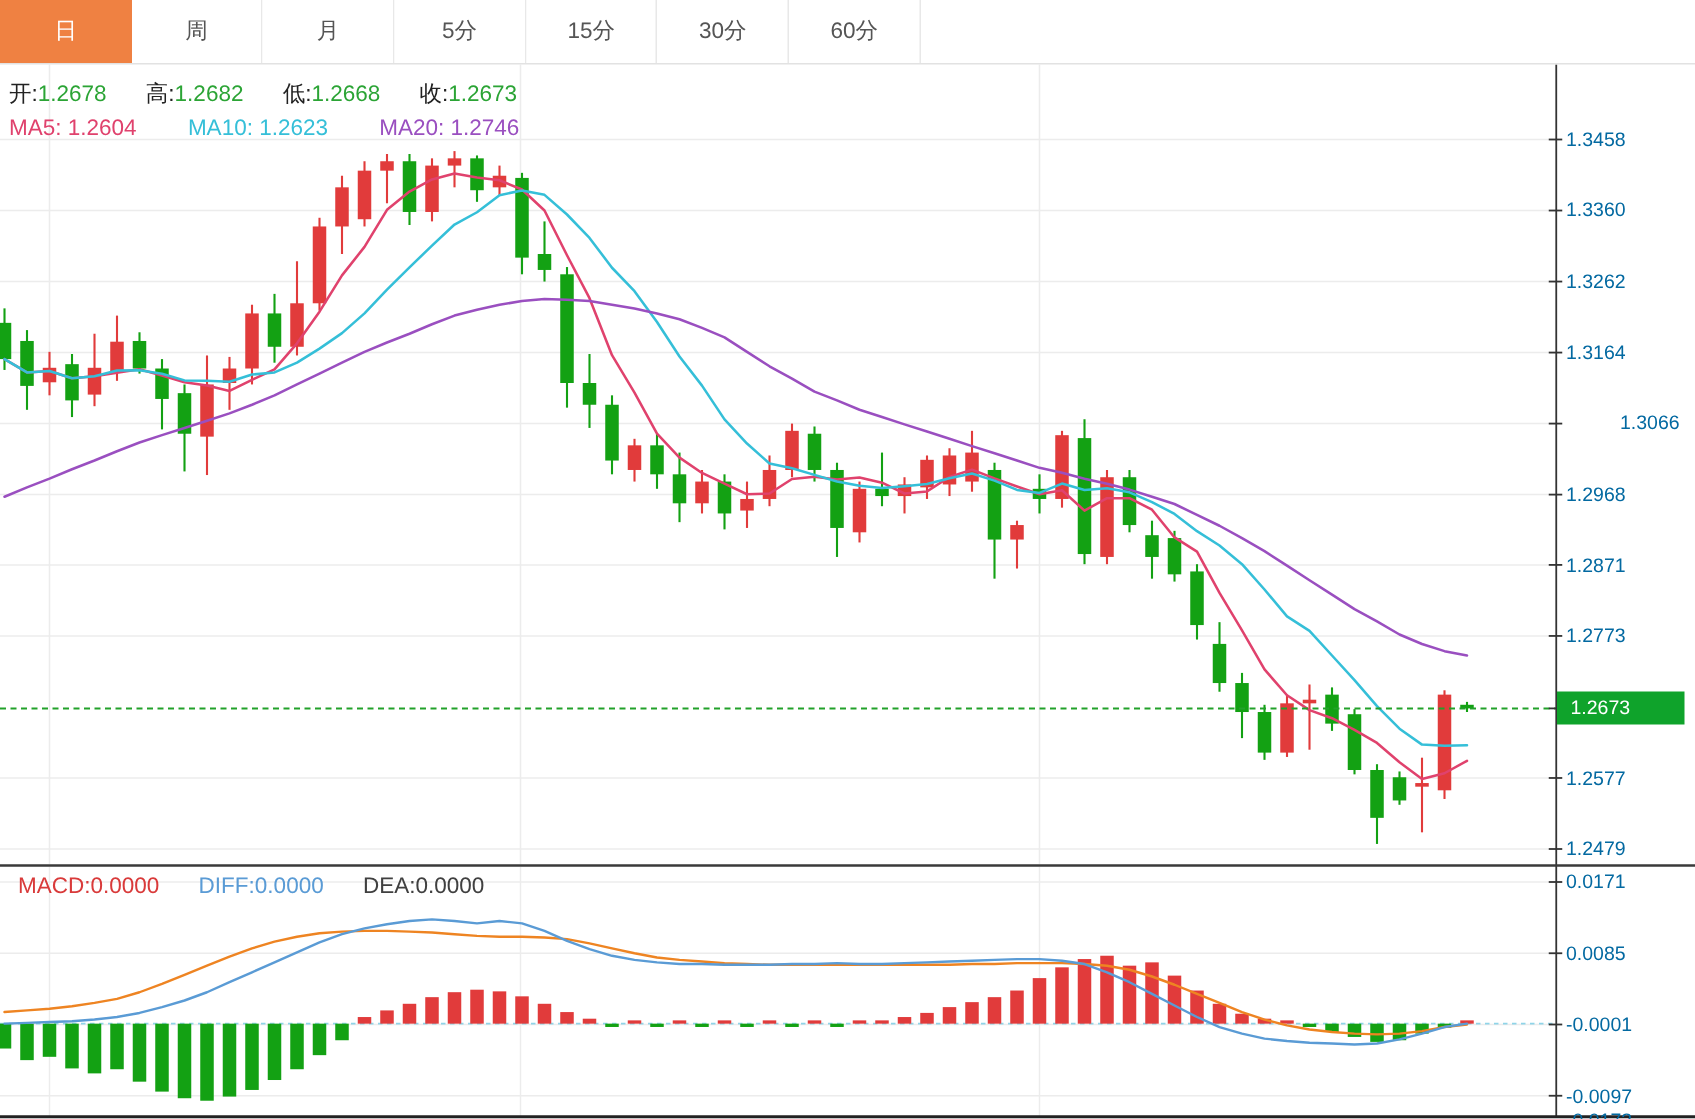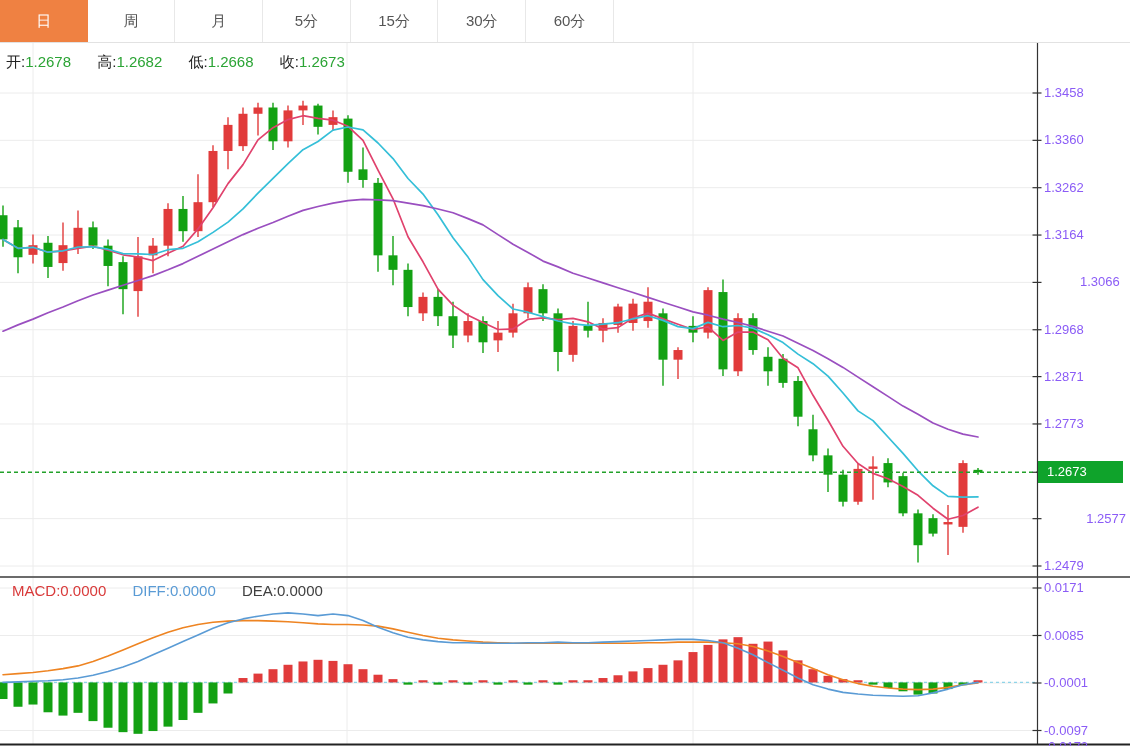--- a/index.html
+++ b/index.html
@@ -13,21 +13,21 @@
   .tab.active{background:#ef8142;color:#fff;border-right:none;}
   
   .quote-bar{position:absolute;left:6px;top:53px;font-size:15px;color:#222;white-space:nowrap;}
   .quote-bar .pair{margin-right:22px;}
   .quote-bar .lbl{color:#222;}
   .ma-bar{position:absolute;left:6px;top:77px;font-size:15px;white-space:nowrap;}
   .ma-bar .pair{margin-right:30px;}
   .macd-bar{position:absolute;left:12px;top:582px;font-size:15px;white-space:nowrap;}
   .macd-bar .pair{margin-right:22px;}
   
-  .axis-label{position:absolute;left:1044px;width:82px;font-size:13px;color:#8b5cf6;
+  .axis-label{position:absolute;left:1044px;width:82px;font-size:13px;color:#0369a1;
               height:16px;line-height:16px;text-align:left;}
   #price-tag{position:absolute;left:1038px;width:85px;height:22px;background:#0fa32b;color:#fff;
              font-size:13px;line-height:22px;padding-left:9px;box-sizing:border-box;}
   svg{position:absolute;left:0;top:0;}
 </style>
 </head>
 <body>
 <div id="app">
 
   <svg id="chart-svg" width="1130" height="746">
@@ -286,37 +286,42 @@
       <div class="tab">60分</div>
     </div>
 
   <div class="quote-bar">
     <span class="pair"><span class="lbl">开:</span><span style="color:#2ba435">1.2678</span></span>
     <span class="pair"><span class="lbl">高:</span><span style="color:#2ba435">1.2682</span></span>
     <span class="pair"><span class="lbl">低:</span><span style="color:#2ba435">1.2668</span></span>
     <span class="pair"><span class="lbl">收:</span><span style="color:#2ba435">1.2673</span></span>
   </div>
 
+  <div class="ma-bar">
+    <span class="pair" style="color:#e0426d"><span>MA5:</span> <span>1.2604</span></span>
+    <span class="pair" style="color:#35bfd8"><span>MA10:</span> <span>1.2623</span></span>
+    <span class="pair" style="color:#9a4fc0"><span>MA20:</span> <span>1.2746</span></span>
+  </div>
 
   <div class="macd-bar">
     <span class="pair" style="color:#d93a3a"><span>MACD:</span><span>0.0000</span></span>
     <span class="pair" style="color:#5a9bd5"><span>DIFF:</span><span>0.0000</span></span>
     <span class="pair" style="color:#404040"><span>DEA:</span><span>0.0000</span></span>
   </div>
 
   <div id="price-axis">
       <div class="axis-label" style="top: 85px;">1.3458</div>
       <div class="axis-label" style="top: 132.348px;">1.3360</div>
       <div class="axis-label" style="top: 179.697px;">1.3262</div>
       <div class="axis-label" style="top: 227.045px;">1.3164</div>
       <div class="axis-label" style="top: 274.393px; margin-left: 36px;">1.3066</div>
       <div class="axis-label" style="top: 321.742px;">1.2968</div>
       <div class="axis-label" style="top: 368.607px;">1.2871</div>
       <div class="axis-label" style="top: 415.955px;">1.2773</div>
-      <div class="axis-label" style="top: 510.652px; text-align: right;">1.2577</div>
+      <div class="axis-label" style="top: 510.652px;">1.2577</div>
       <div class="axis-label" style="top: 558px;">1.2479</div>
     </div>
 
   <div id="macd-axis">
       <div class="axis-label" style="top: 580px;">0.0171</div>
       <div class="axis-label" style="top: 627.5px;">0.0085</div>
       <div class="axis-label" style="top: 675px;">-0.0001</div>
       <div class="axis-label" style="top: 722.5px;">-0.0097</div>
       <div class="axis-label" style="top: 739px;">-0.0173</div>
     </div>

